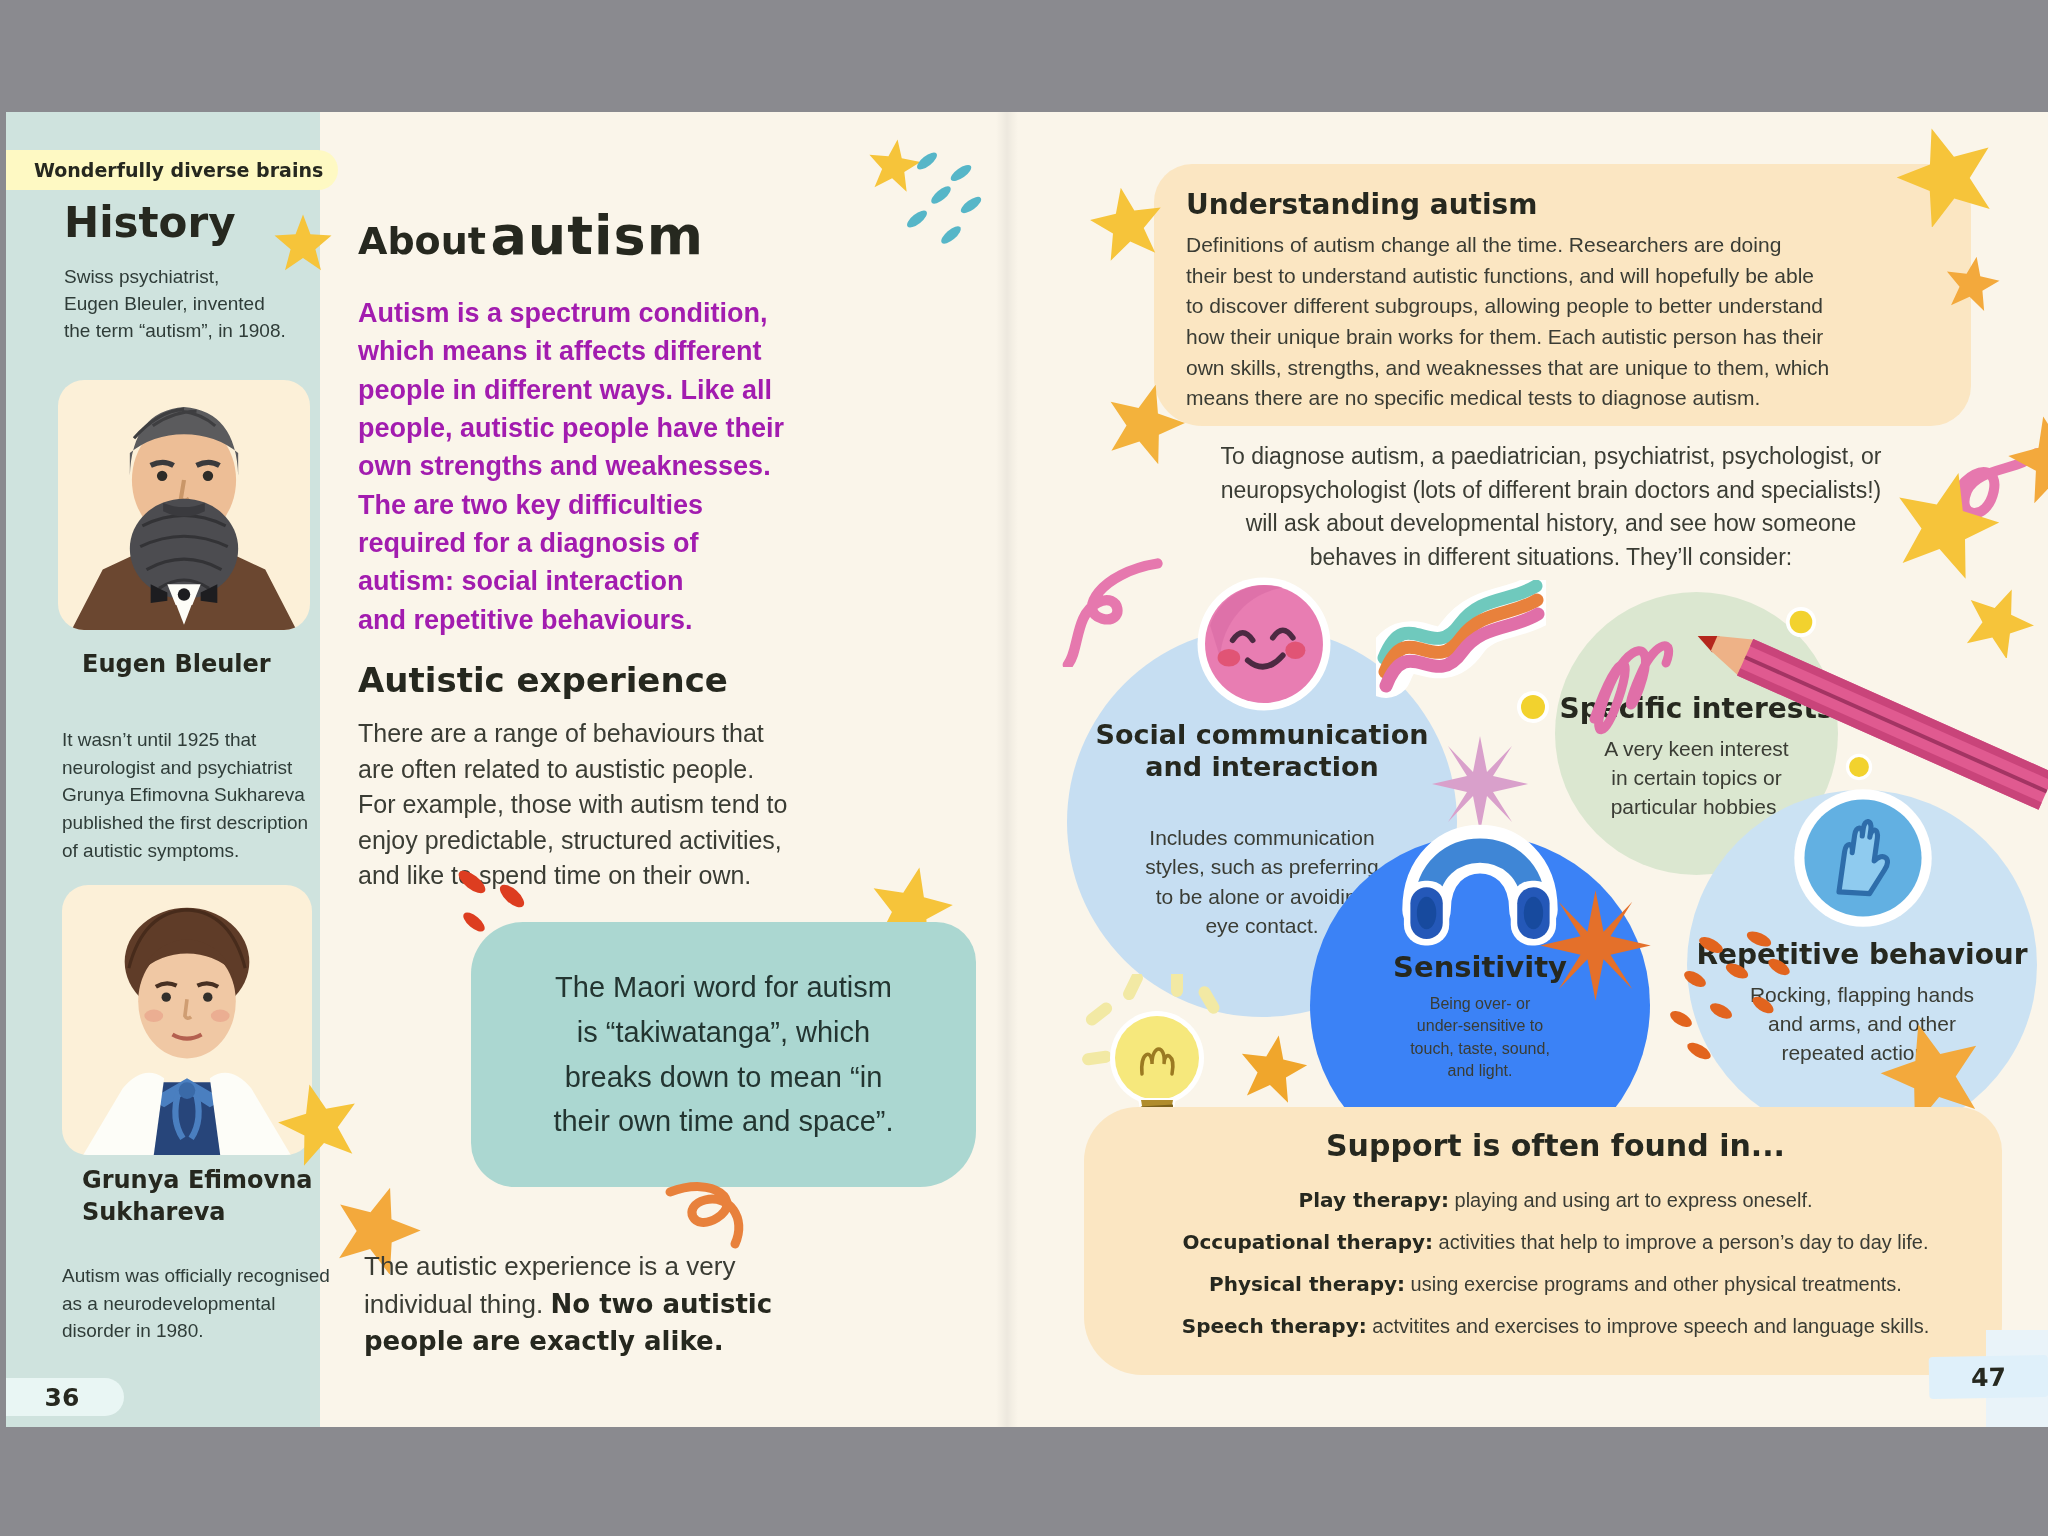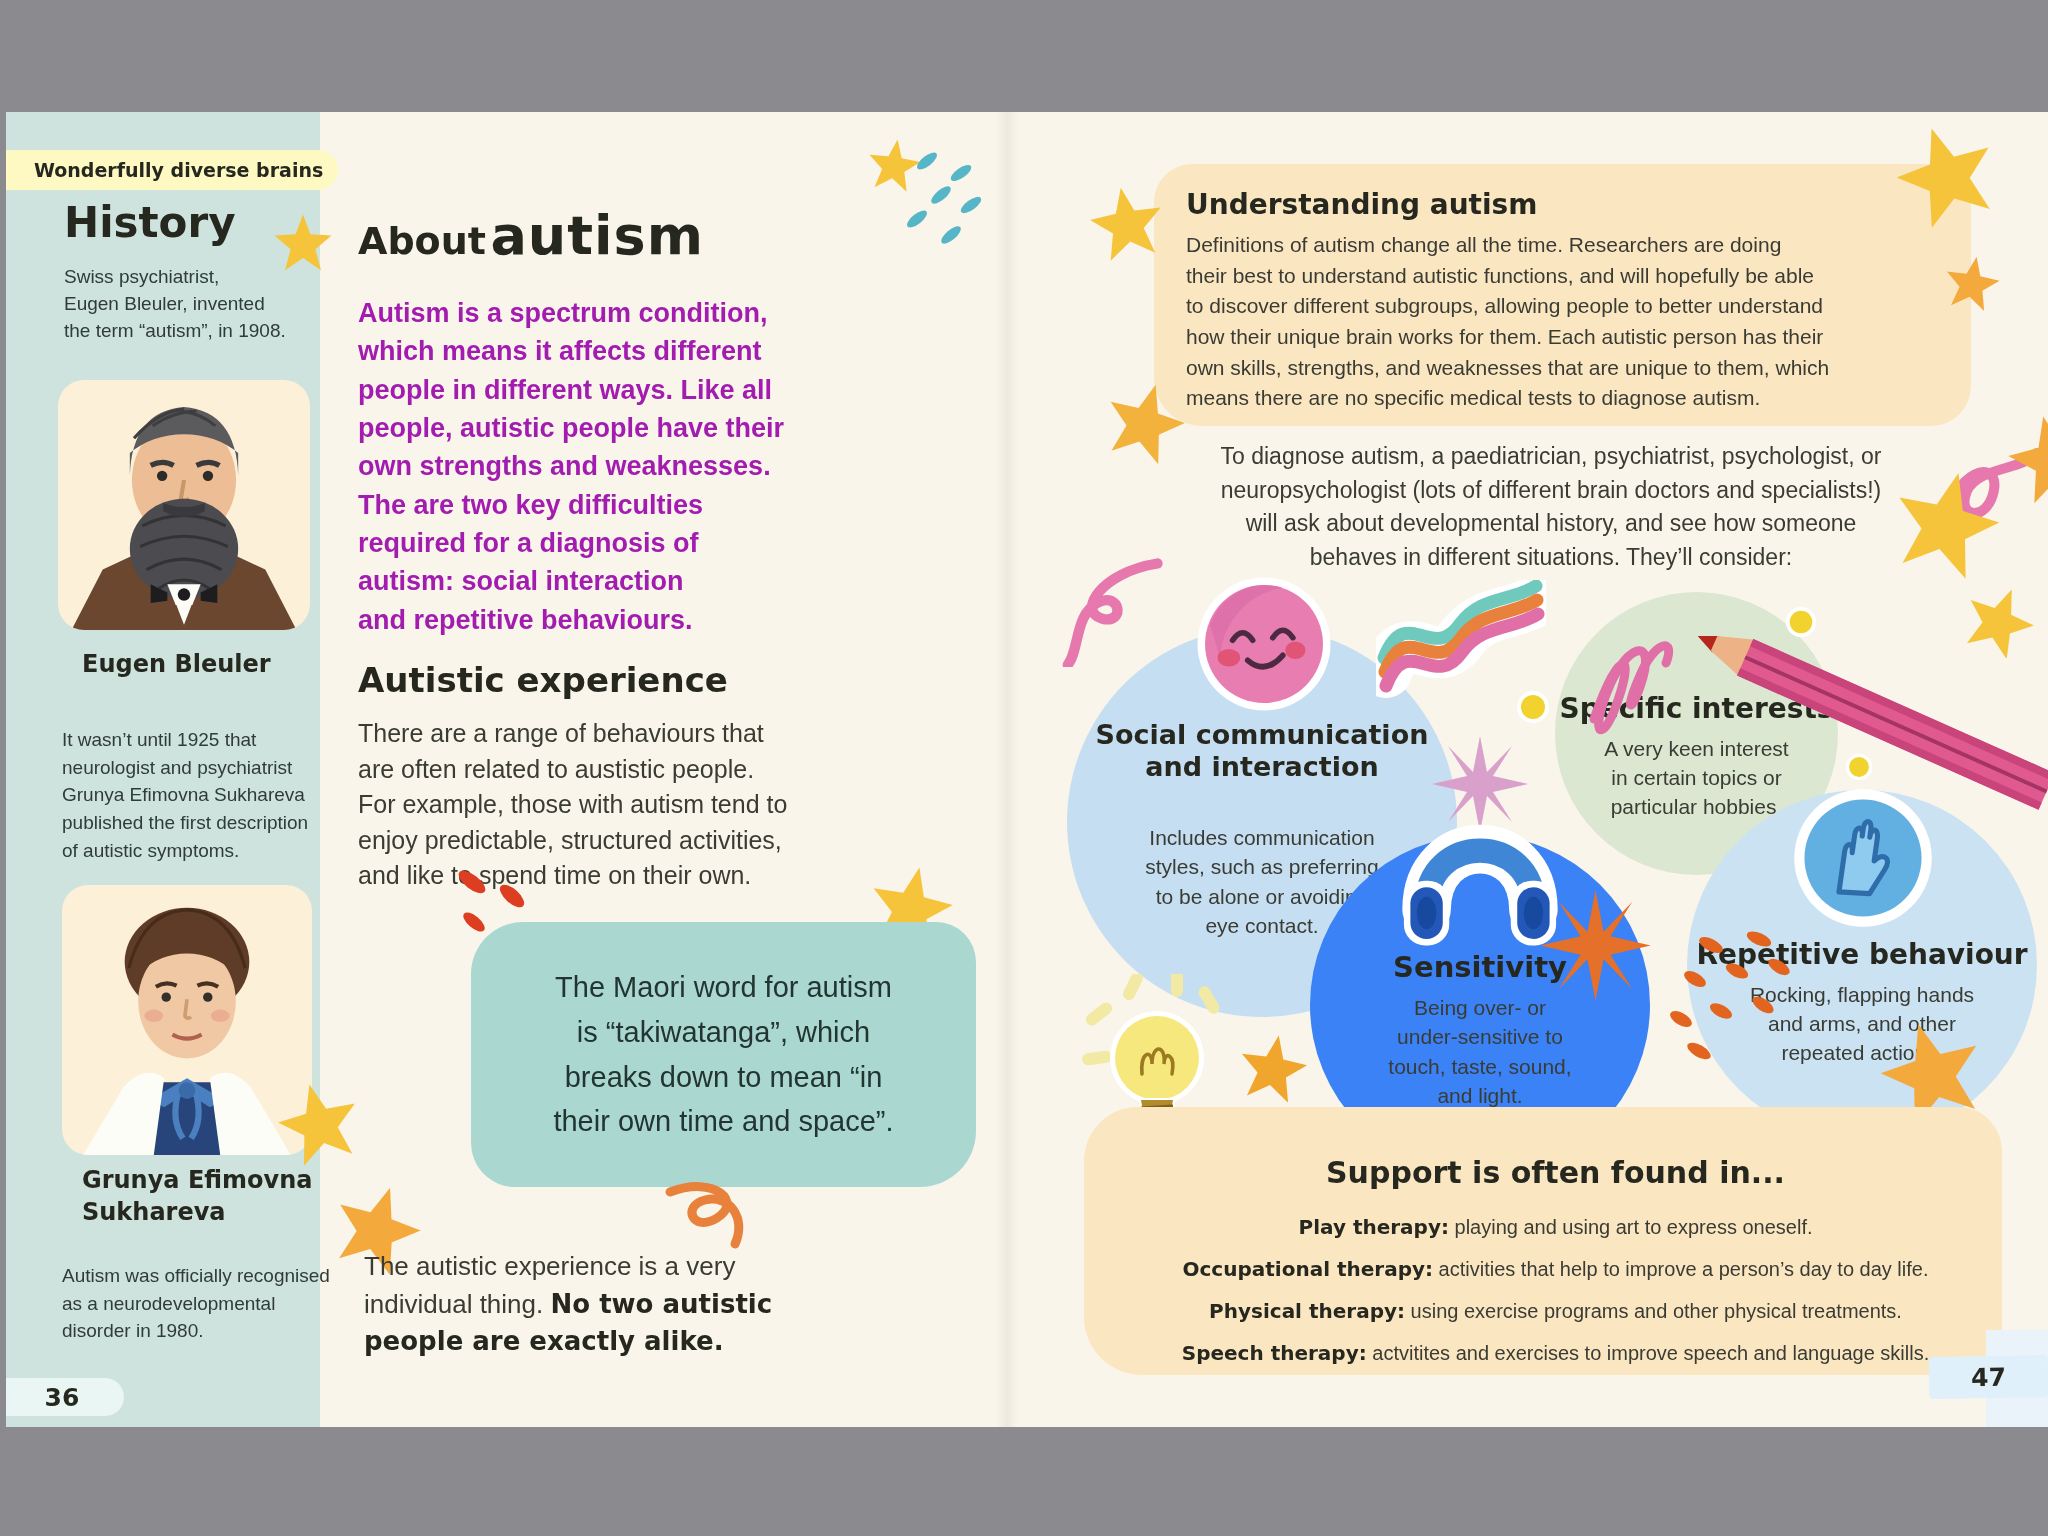--- a/index.html
+++ b/index.html
@@ -279,21 +279,21 @@
       </svg>
     <svg class="abs" style="left:2000px;top:300px;" width="92" height="92" viewBox="0 0 100 100">
       <polygon points="50,4 62,36 96,38 70,60 79,94 50,74 21,94 30,60 4,38 38,36" fill="#f3a93c" transform="rotate(-12 50 50)"></polygon>
       </svg>
     <svg class="abs" style="left:1956px;top:472px;" width="74" height="74" viewBox="0 0 100 100">
       <polygon points="50,4 62,36 96,38 70,60 79,94 50,74 21,94 30,60 4,38 38,36" fill="#f6c43a" transform="rotate(22 50 50)"></polygon>
       </svg>
 
     <div class="circle" style="left:1304px;top:723px;width:340px;height:340px;background:#3b82f6;padding-top:115px;">
       <div class="c-title" style="font-size:29px;">Sensitivity</div>
-      <div class="c-body" style="font-size:21px;">Being over- or
+      <div class="c-body" style="font-size:16px;">Being over- or
 under-sensitive to
 touch, taste, sound,
 and light.</div>
     </div>
     <svg class="abs" style="left:1384px;top:678px;" width="180" height="170" viewBox="0 0 110 105">
       <path d="M22,74 C22,24 88,24 88,74" stroke="#ffffff" stroke-width="30" fill="none" stroke-linecap="round"></path>
       <path d="M22,72 C22,26 88,26 88,72" stroke="#3f86d6" stroke-width="15" fill="none" stroke-linecap="round"></path>
       <rect x="8" y="56" width="28" height="40" rx="13" fill="#ffffff"></rect>
       <rect x="74" y="56" width="28" height="40" rx="13" fill="#ffffff"></rect>
       <rect x="12" y="60" width="20" height="32" rx="10" fill="#2458b8"></rect>
@@ -346,21 +346,21 @@
       <path d="M59,134 L91,132 M60,142 L90,140 M62,150 L88,148" stroke="#7d621c" stroke-width="3"></path>
     </svg>
     <svg class="abs" style="left:1231px;top:920px;" width="72" height="72" viewBox="0 0 100 100">
       <polygon points="50,4 62,36 96,38 70,60 79,94 50,74 21,94 30,60 4,38 38,36" fill="#f0a62c" transform="rotate(10 50 50)"></polygon>
       </svg>
     <svg class="abs" style="left:1872px;top:906px;" width="108" height="108" viewBox="0 0 100 100">
       <polygon points="50,4 62,36 96,38 70,60 79,94 50,74 21,94 30,60 4,38 38,36" fill="#f3a93c" transform="rotate(-16 50 50)"></polygon>
       </svg>
 
     <div class="peach" style="left:1078px;top:995px;width:893px;height:268px;border-radius:54px 44px 50px 58px;text-align:center;">
-      <div class="hd" style="margin-top:48px;font-size:30px;">Support is often found in...</div>
+      <div class="hd" style="margin-top:21px;font-size:30px;">Support is often found in...</div>
       <div style="margin-top:16px;font-size:20px;line-height:2.1;color:#3a3c34;">
         <div><b class="hd" style="font-size:20px;">Play therapy:</b><span> playing and using art to express oneself.</span></div>
         <div><b class="hd" style="font-size:20px;">Occupational therapy:</b><span> activities that help to improve a person’s day to day life.</span></div>
         <div><b class="hd" style="font-size:20px;">Physical therapy:</b><span> using exercise programs and other physical treatments.</span></div>
         <div><b class="hd" style="font-size:20px;">Speech therapy:</b><span> actvitites and exercises to improve speech and language skills.</span></div>
       </div>
     </div>
 
     <div class="abs" style="left:1980px;top:1218px;width:62px;height:100px;background:#e9f3f9;"></div>
     <div class="abs" style="left:1923px;top:1244px;width:119px;height:42px;background:#dff0fa;border-radius:4px;display:flex;align-items:center;justify-content:center;transform:rotate(-1deg);">

